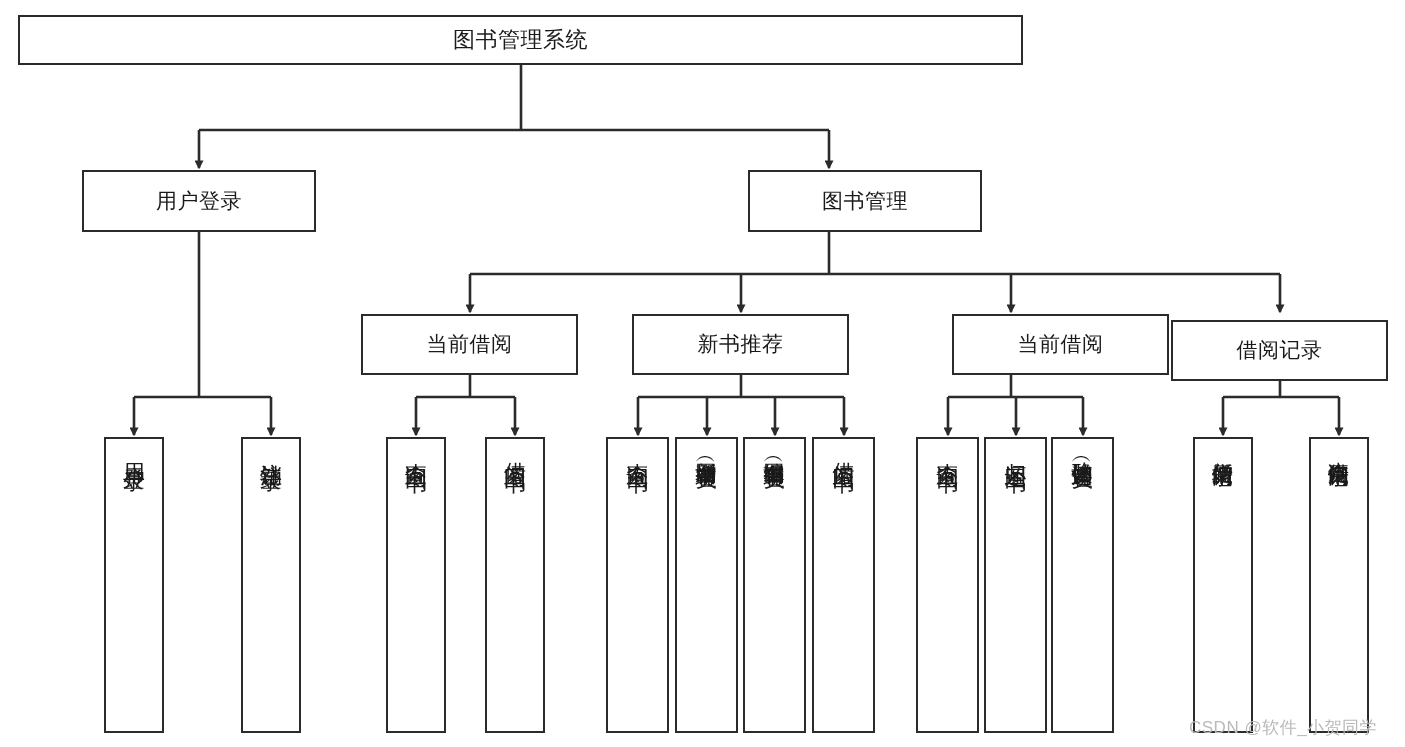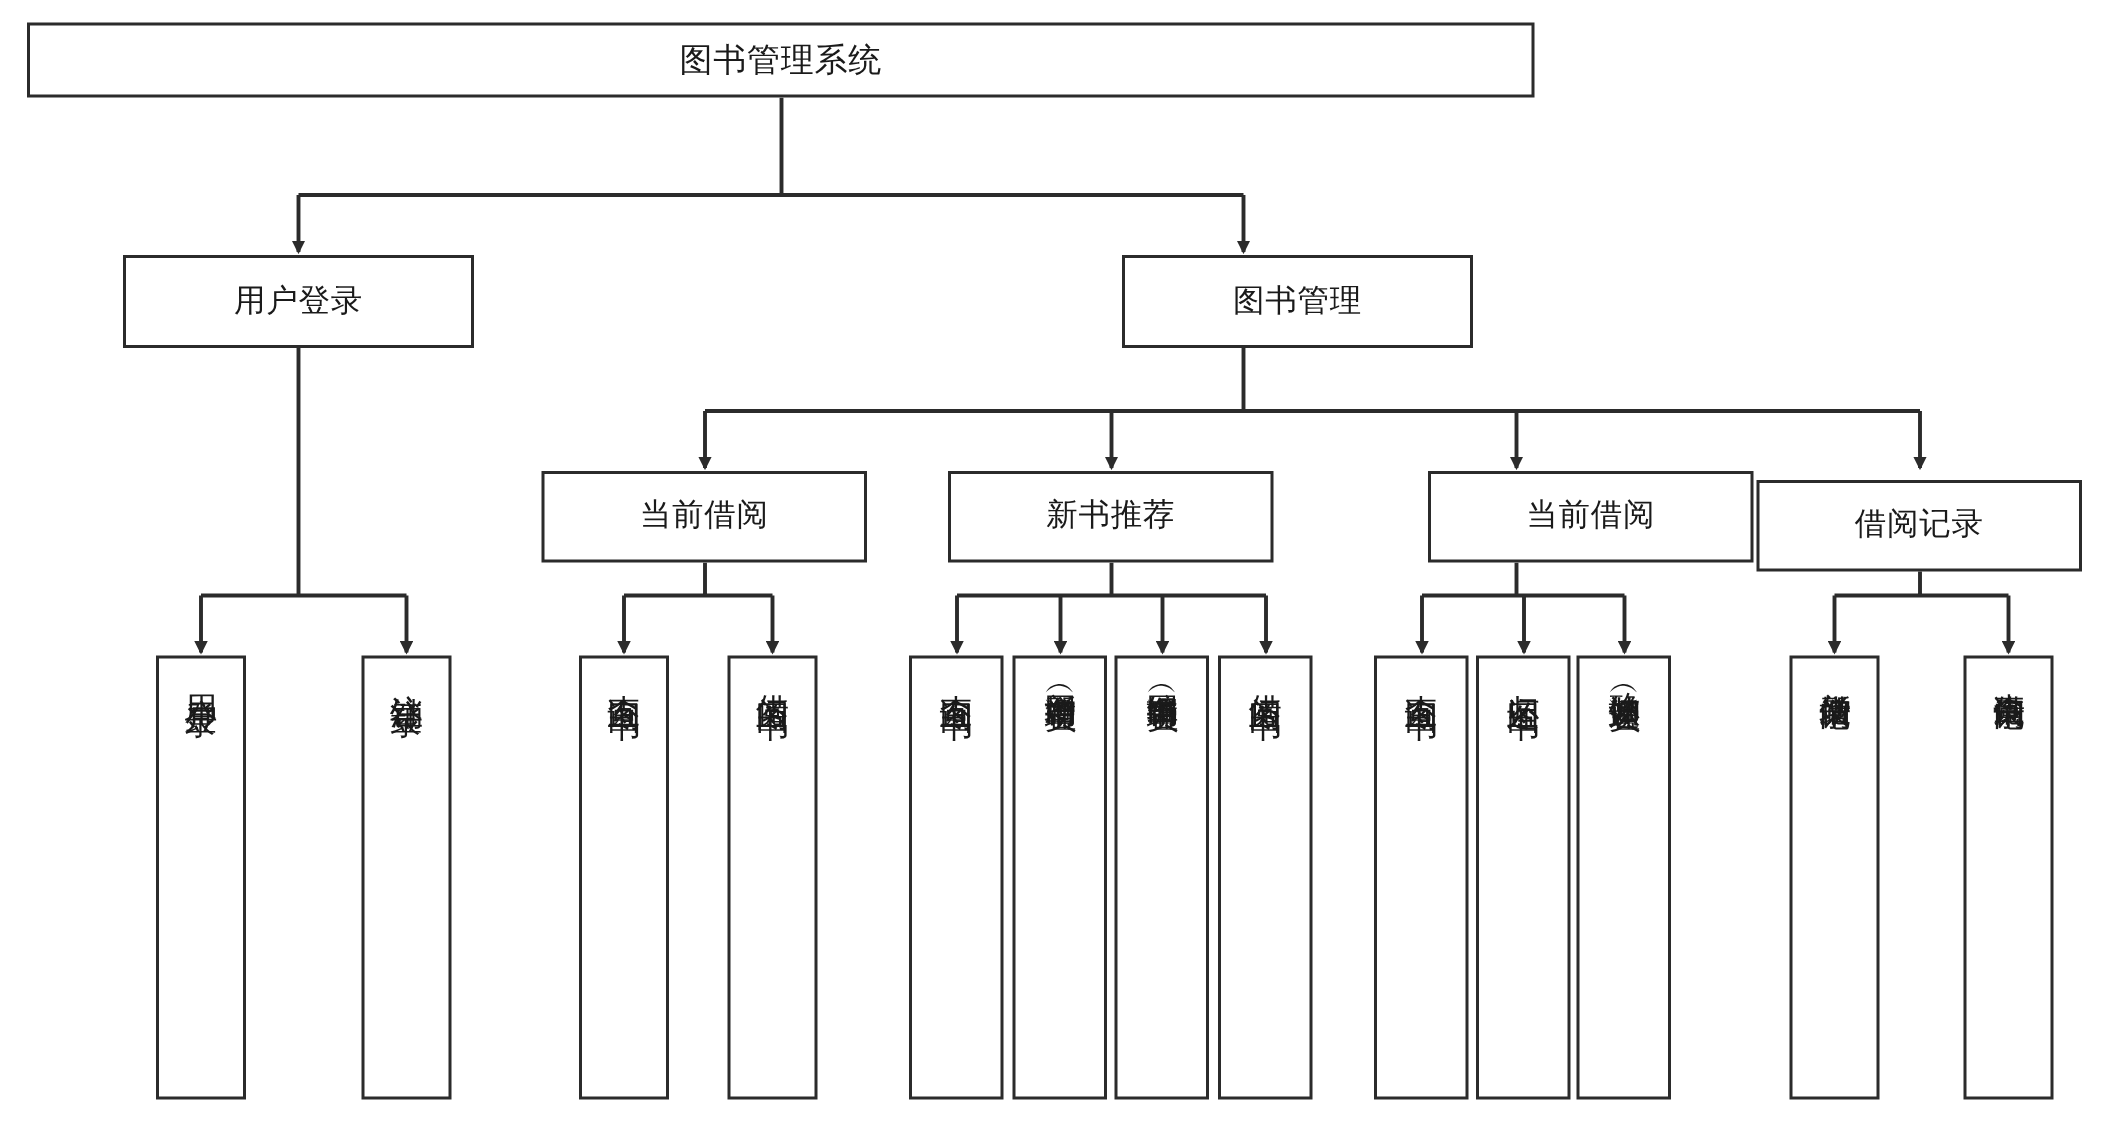--- a/index.html
+++ b/index.html
@@ -176,14 +176,15 @@
         <span class="label">确认归还（管理员）</span>
       </div>
       <div class="node vert tall-text" style="left: 1193px; top: 437px; width: 60px; height: 296px;">
         <span class="label">新增借阅记录</span>
       </div>
       <div class="node vert tall-text" style="left: 1309px; top: 437px; width: 60px; height: 296px;">
         <span class="label">查询借阅记录</span>
       </div>
     </div>
 
+  <div class="watermark">CSDN @软件_小贺同学</div>
 
 </div>
 
 </body></html>

